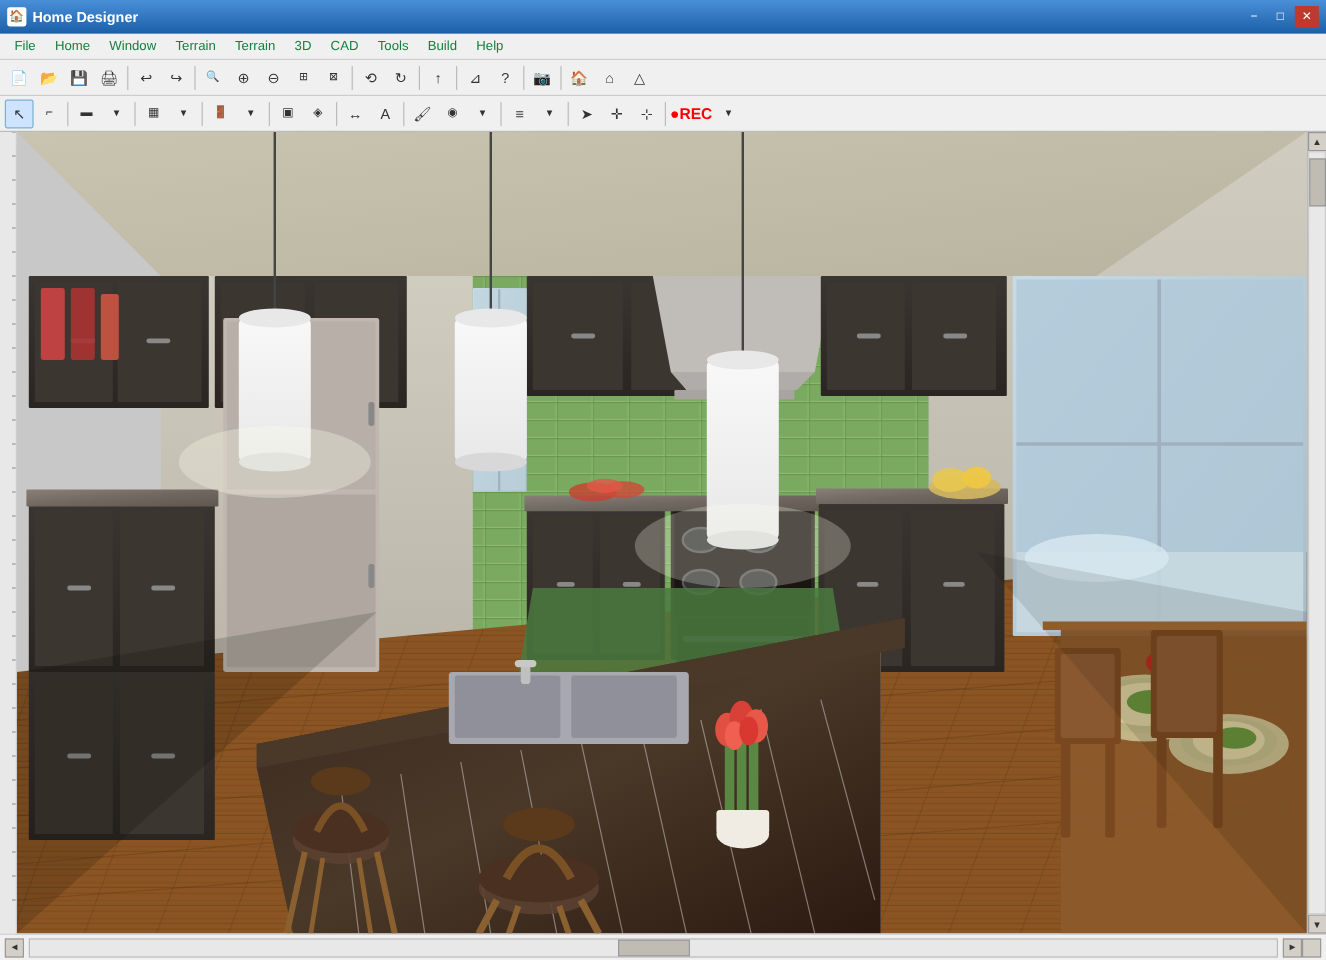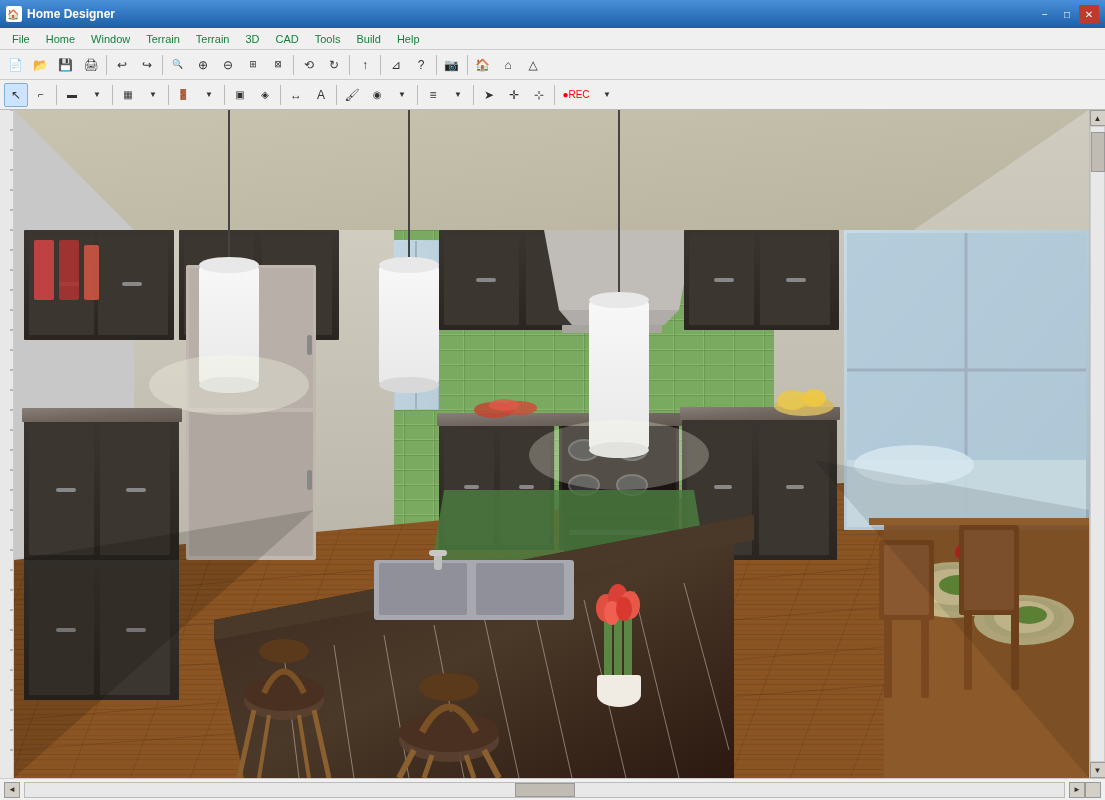--- a/index.html
+++ b/index.html
@@ -375,21 +375,21 @@
   <button class="tb-btn" title="Arrow">
       <span class="tb-icon">➤</span>
     </button>
   <button class="tb-btn" title="Move">
       <span class="tb-icon">✛</span>
     </button>
   <button class="tb-btn">
       <span class="tb-icon">⊹</span>
     </button>
   <div class="tb-separator"></div>
-  <button class="tb-btn" title="Record" style="width:36px;font-size:10px;color:red;">●REC</button>
+  <button class="tb-btn" title="Record" style="width:36px;font-size:13px;color:red;font-weight:bold;">●REC</button>
   <button class="tb-btn">
       <span class="tb-icon" style="font-size:8px">▼</span>
     </button>
 </div>
 
 <div id="main-area">
 
   <div id="ruler-left">
     <svg width="14" height="100%" xmlns="http://www.w3.org/2000/svg">
       <rect width="14" height="100%" fill="#e8e8e8"></rect>

